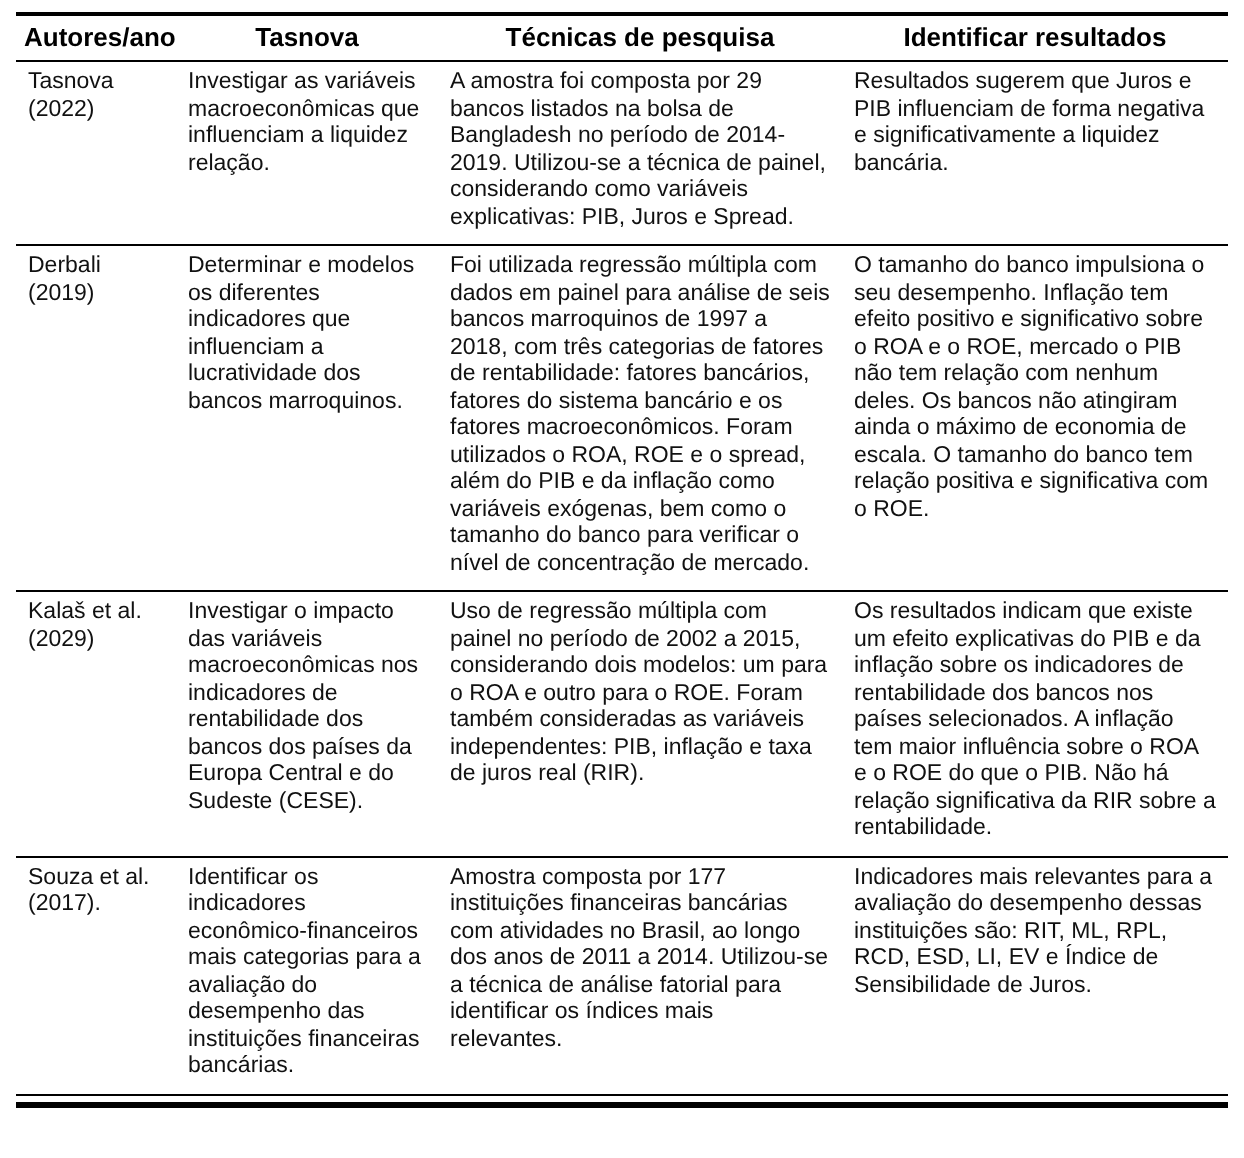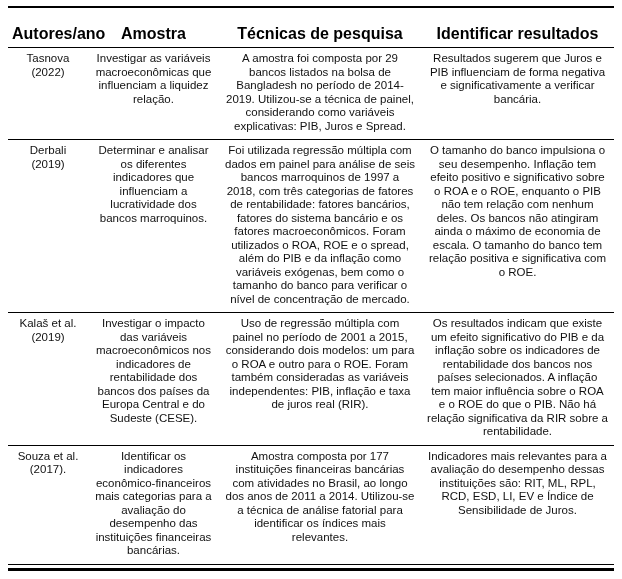--- a/index.html
+++ b/index.html
@@ -23,76 +23,76 @@
     width: 606px;
     border-collapse: collapse;
     table-layout: fixed;
     border-top: 2px solid #000;
   }
   col.c1 { width: 80px; }
   col.c2 { width: 131px; }
   col.c3 { width: 202px; }
   col.c4 { width: 193px; }
   th {
-    font-size: 16px;
+    font-size: 13px;
     font-weight: bold;
     text-align: center;
     vertical-align: top;
-    padding: 17px 4px 4px 4px;
+    padding: 3px 4px 4px 4px;
     border-bottom: 1px solid #000;
     color: #000;
   }
   td {
     font-size: 11.5px;
     line-height: 13.5px;
     vertical-align: top;
-    text-align: center;
+    text-align: left;
     padding: 4px 6px 6px 6px;
     border-bottom: 1px solid #000;
     color: #111;
     word-wrap: break-word;
   }
 </style>
 </head>
 <body>
 
 <div class="table-wrap">
   <table class="lit-table">
     <colgroup>
       <col class="c1">
         <col class="c2">
         <col class="c3">
         <col class="c4">
     </colgroup>
     <thead>
       <tr>
         <th>Autores/ano</th>
-        <th>Amostra</th>
+        <th>Tasnova</th>
         <th>Técnicas de pesquisa</th>
         <th>Identificar resultados</th>
       </tr>
     </thead>
     <tbody>
       <tr>
         <td>Tasnova (2022)</td>
         <td>Investigar as variáveis macroeconômicas que influenciam a liquidez relação.</td>
         <td>A amostra foi composta por 29 bancos listados na bolsa de Bangladesh no período de 2014-2019. Utilizou-se a técnica de painel, considerando como variáveis explicativas: PIB, Juros e Spread.</td>
-        <td>Resultados sugerem que Juros e PIB influenciam de forma negativa e significativamente a verificar bancária.</td>
+        <td>Resultados sugerem que Juros e PIB influenciam de forma negativa e significativamente a liquidez bancária.</td>
       </tr>
       <tr>
         <td>Derbali (2019)</td>
-        <td>Determinar e analisar os diferentes indicadores que influenciam a lucratividade dos bancos marroquinos.</td>
+        <td>Determinar e modelos os diferentes indicadores que influenciam a lucratividade dos bancos marroquinos.</td>
         <td>Foi utilizada regressão múltipla com dados em painel para análise de seis bancos marroquinos de 1997 a 2018, com três categorias de fatores de rentabilidade: fatores bancários, fatores do sistema bancário e os fatores macroeconômicos. Foram utilizados o ROA, ROE e o spread, além do PIB e da inflação como variáveis exógenas, bem como o tamanho do banco para verificar o nível de concentração de mercado.</td>
-        <td>O tamanho do banco impulsiona o seu desempenho. Inflação tem efeito positivo e significativo sobre o ROA e o ROE, enquanto o PIB não tem relação com nenhum deles. Os bancos não atingiram ainda o máximo de economia de escala. O tamanho do banco tem relação positiva e significativa com o ROE.</td>
+        <td>O tamanho do banco impulsiona o seu desempenho. Inflação tem efeito positivo e significativo sobre o ROA e o ROE, mercado o PIB não tem relação com nenhum deles. Os bancos não atingiram ainda o máximo de economia de escala. O tamanho do banco tem relação positiva e significativa com o ROE.</td>
       </tr>
       <tr>
-        <td>Kalaš et al. (2019)</td>
-        <td>Investigar o impacto das variáveis macroeconômicos nos indicadores de rentabilidade dos bancos dos países da Europa Central e do Sudeste (CESE).</td>
-        <td>Uso de regressão múltipla com painel no período de 2001 a 2015, considerando dois modelos: um para o ROA e outro para o ROE. Foram também consideradas as variáveis independentes: PIB, inflação e taxa de juros real (RIR).</td>
-        <td>Os resultados indicam que existe um efeito significativo do PIB e da inflação sobre os indicadores de rentabilidade dos bancos nos países selecionados. A inflação tem maior influência sobre o ROA e o ROE do que o PIB. Não há relação significativa da RIR sobre a rentabilidade.</td>
+        <td>Kalaš et al. (2029)</td>
+        <td>Investigar o impacto das variáveis macroeconômicas nos indicadores de rentabilidade dos bancos dos países da Europa Central e do Sudeste (CESE).</td>
+        <td>Uso de regressão múltipla com painel no período de 2002 a 2015, considerando dois modelos: um para o ROA e outro para o ROE. Foram também consideradas as variáveis independentes: PIB, inflação e taxa de juros real (RIR).</td>
+        <td>Os resultados indicam que existe um efeito explicativas do PIB e da inflação sobre os indicadores de rentabilidade dos bancos nos países selecionados. A inflação tem maior influência sobre o ROA e o ROE do que o PIB. Não há relação significativa da RIR sobre a rentabilidade.</td>
       </tr>
       <tr>
         <td>Souza et al. (2017).</td>
         <td>Identificar os indicadores econômico-financeiros mais categorias para a avaliação do desempenho das instituições financeiras bancárias.</td>
         <td>Amostra composta por 177 instituições financeiras bancárias com atividades no Brasil, ao longo dos anos de 2011 a 2014. Utilizou-se a técnica de análise fatorial para identificar os índices mais relevantes.</td>
         <td>Indicadores mais relevantes para a avaliação do desempenho dessas instituições são: RIT, ML, RPL, RCD, ESD, LI, EV e Índice de Sensibilidade de Juros.</td>
       </tr>
     </tbody>
   </table>
 </div>

